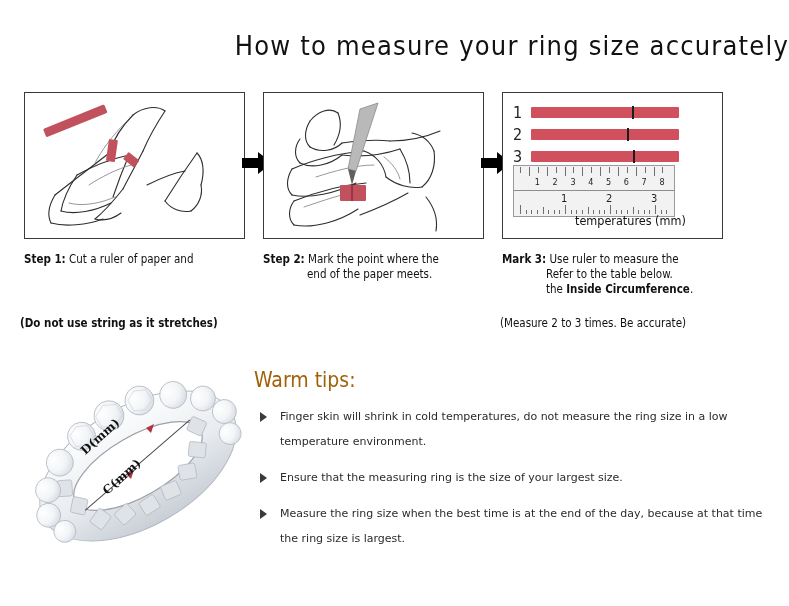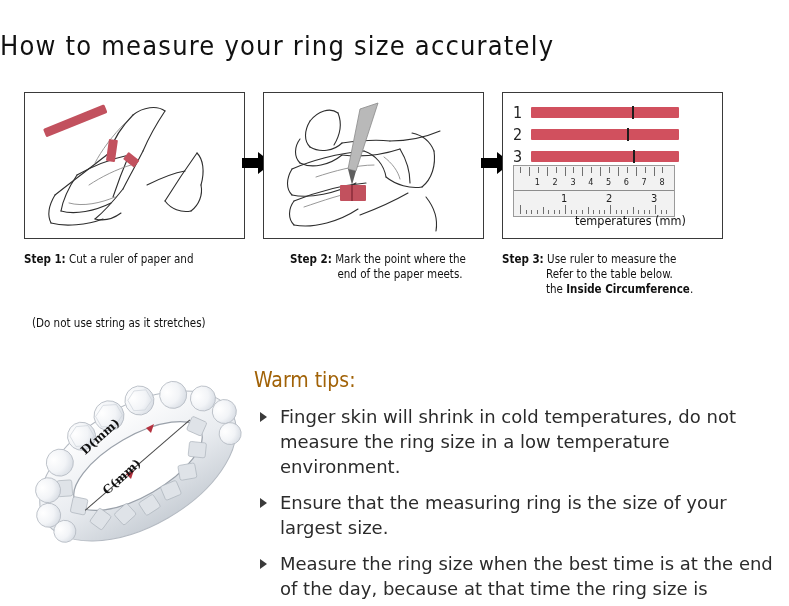--- a/index.html
+++ b/index.html
@@ -5,51 +5,51 @@
   html,body{margin:0;padding:0;}
   body{
     width:789px;height:606px;background:#ffffff;
     font-family:"DejaVu Sans Condensed","Liberation Sans",sans-serif;
     color:#1a1a1a;overflow:hidden;position:relative;
   }
   .page{position:relative;width:789px;height:606px;}
 
   
   .title{
-    position:absolute;left:0;top:30px;width:789px;text-align:left;
+    position:absolute;left:0;top:30px;width:789px;text-align:right;
     font-family:"DejaVu Sans Condensed","Liberation Sans",sans-serif;
     font-size:27px;letter-spacing:1.2px;color:#111;font-weight:400;
   }
 
   
   .panel{position:absolute;border:1.5px solid #3a3a3a;background:#fff;overflow:hidden;}
   #panel1{left:24px;top:92px;width:219px;height:145px;}
   #panel2{left:263px;top:92px;width:219px;height:145px;}
   #panel3{left:502px;top:92px;width:219px;height:145px;}
 
   .arrow{position:absolute;width:34px;height:30px;}
   #arrow1{left:240px;top:148px;}
   #arrow2{left:479px;top:148px;}
 
   
   .caption{
     position:absolute;font-size:11.5px;line-height:15px;color:#111;
     font-family:"DejaVu Sans Condensed","Liberation Sans",sans-serif;
   }
   #cap1{left:24px;top:252px;width:230px;}
-  #cap2{left:263px;top:252px;width:230px;text-align:center;}
+  #cap2{left:263px;top:252px;width:230px;}
   #cap3{left:502px;top:252px;width:250px;}
   .caption b{font-weight:bold;}
   .cap-ind{display:block;padding-left:44px;}
   .cap-ind3{display:block;padding-left:44px;}
   .note{
     position:absolute;font-size:11.5px;color:#111;
     font-family:"DejaVu Sans Condensed","Liberation Sans",sans-serif;
   }
-  #note1{left:32px;top:316px;}
+  #note1{left:20px;top:316px;font-weight:bold;}
   #note3{left:500px;top:316px;}
 
   
   .striprow{position:absolute;display:flex;align-items:center;}
   .stripnum{
     width:18px;font-size:16px;color:#222;text-align:left;
     font-family:"DejaVu Sans Condensed","Liberation Sans",sans-serif;
   }
   .strip{position:relative;height:11px;border-radius:1px;}
   .strip .tick{position:absolute;top:-1px;width:2px;height:13px;background:#1d1d1d;}
@@ -70,21 +70,21 @@
     font-family:"DejaVu Sans Condensed","Liberation Sans",sans-serif;
   }
 
   
   .tips-title{
     position:absolute;left:254px;top:368px;font-size:21px;color:#a16207;
     font-family:"DejaVu Sans Condensed","Liberation Sans",sans-serif;
   }
   .tips{position:absolute;left:258px;top:404px;width:520px;}
   .tip{position:relative;padding-left:22px;margin-bottom:11px;
-    font-size:18px;line-height:25px;color:#2b2b2b;
+    font-size:11px;line-height:25px;color:#2b2b2b;
     font-family:"DejaVu Sans","Liberation Sans",sans-serif;}
   .tip .bullet{position:absolute;left:2px;top:8px;width:0;height:0;
     border-left:7px solid #3a3a3a;border-top:5px solid transparent;border-bottom:5px solid transparent;}
 
   
   #ringwrap{position:absolute;left:18px;top:352px;width:240px;height:228px;}
   .ringlabel{
     position:absolute;font-family:"DejaVu Serif","Liberation Serif",serif;
     font-size:12px;color:#111;font-weight:bold;
   }
@@ -288,25 +288,26 @@
   </div>
   <div class="note" id="note1">(Do not use string as it stretches)</div>
 
   <div class="caption" id="cap2">
     <b>Step 2:</b>
     <span>Mark the point where the</span>
     <span class="cap-ind">end of the paper meets.</span>
   </div>
 
   <div class="caption" id="cap3">
-    <b>Step 3:</b>
+    <b>Mark 3:</b>
     <span>Use ruler to measure the</span>
     <span class="cap-ind3">Refer to the table below.</span>
     <span class="cap-ind3"><span>the </span><b>Inside Circumference</b><span>.</span></span>
   </div>
+  <div class="note" id="note3">(Measure 2 to 3 times. Be accurate)</div>
 
   <div id="ringwrap">
     <svg width="240" height="228" viewBox="0 0 240 228">
       <defs>
         <radialGradient id="gem" cx="35%" cy="30%" r="75%">
           <stop offset="0%" stop-color="#ffffff"></stop>
           <stop offset="60%" stop-color="#f2f4f7"></stop>
           <stop offset="100%" stop-color="#d8dde4"></stop>
         </radialGradient>
         <linearGradient id="band" x1="0" y1="0" x2="0" y2="1">

